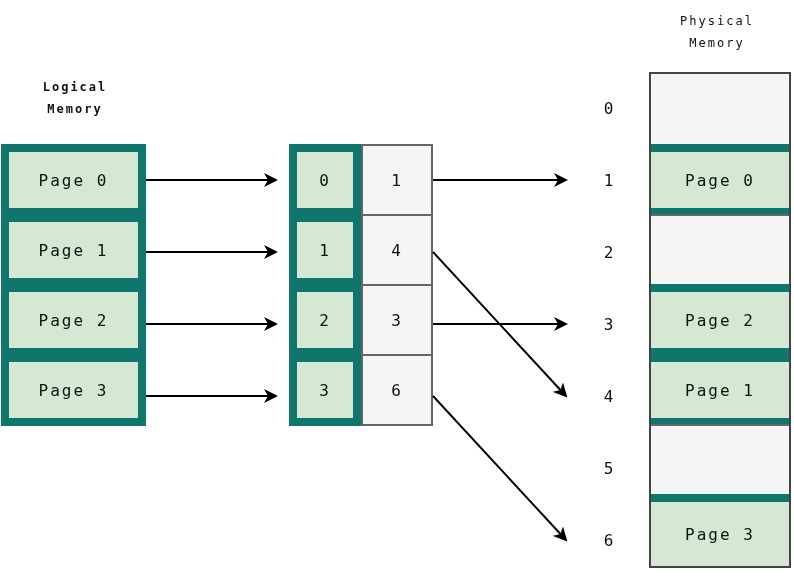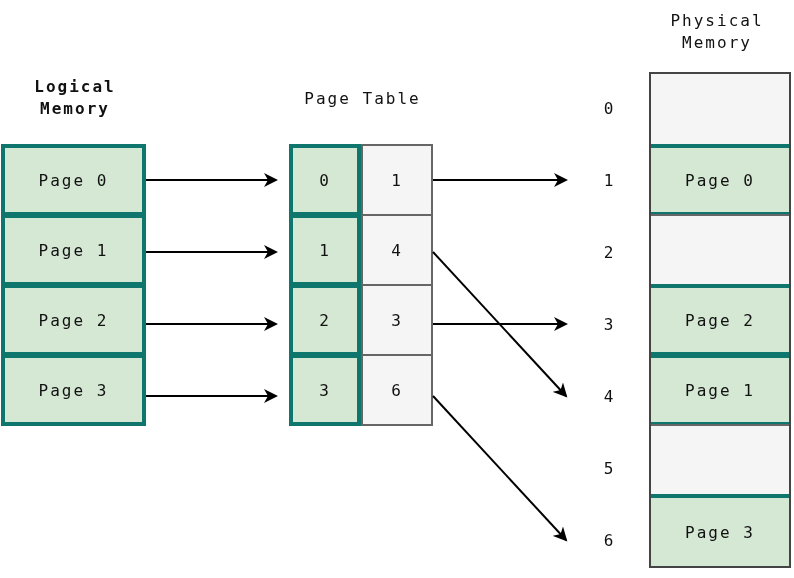--- a/index.html
+++ b/index.html
@@ -8,21 +8,21 @@
     width: 794px;
     height: 578px;
     background: #ffffff;
     font-family: "DejaVu Sans Mono", "Liberation Mono", monospace;
     color: #111111;
     overflow: hidden;
   }
   .title {
     position: absolute;
     text-align: center;
-    font-size: 16px;
+    font-size: 12px;
     letter-spacing: 2px;
     line-height: 22px;
     white-space: pre-line;
   }
   #logical-title  { left: 0;   top: 76px;  width: 150px; font-weight: bold; }
   #pagetable-title{ left: 270px; top: 88px; width: 185px; }
   #physical-title { left: 640px; top: 10px; width: 154px; }
 
   .memtable { position: absolute; }
   #logical-table   { left: 1px;   top: 144px; width: 145px; }
@@ -34,21 +34,21 @@
     box-sizing: border-box;
     height: 72px;
     display: flex;
     align-items: center;
     justify-content: center;
     font-size: 16px;
     letter-spacing: 2px;
     margin-top: -2px;
   }
   .cell:first-child { margin-top: 0; }
-  .cell.green { background: #d5e8d4; border: 4px solid #0f766e; }
+  .cell.green { background: #d5e8d4; border: 8px solid #0f766e; }
   .cell.gray  { background: #f5f5f5; border: 2px solid #666666; }
   #physical-table .cell { height: 72px; border-left: none; border-right: none; }
   #physical-table .cell:first-child { border-top: none; }
   #physical-table .cell:last-child  { border-bottom: none; }
 
   .frame-index {
     position: absolute;
     left: 592px;
     width: 34px;
     height: 72px;
@@ -65,21 +65,20 @@
   }
 </style>
 </head>
 <body>
 
 <div id="canvas">
 
   <div class="title" id="logical-title">Logical
 Memory</div>
 
-  <div class="title" id="pagetable-title">Page Table</div>
 
   <div class="title" id="physical-title">Physical
 Memory</div>
 
   <div class="memtable" id="logical-table">
       <div class="cell green">Page 0</div>
       <div class="cell green">Page 1</div>
       <div class="cell green">Page 2</div>
       <div class="cell green">Page 3</div>
     </div>

